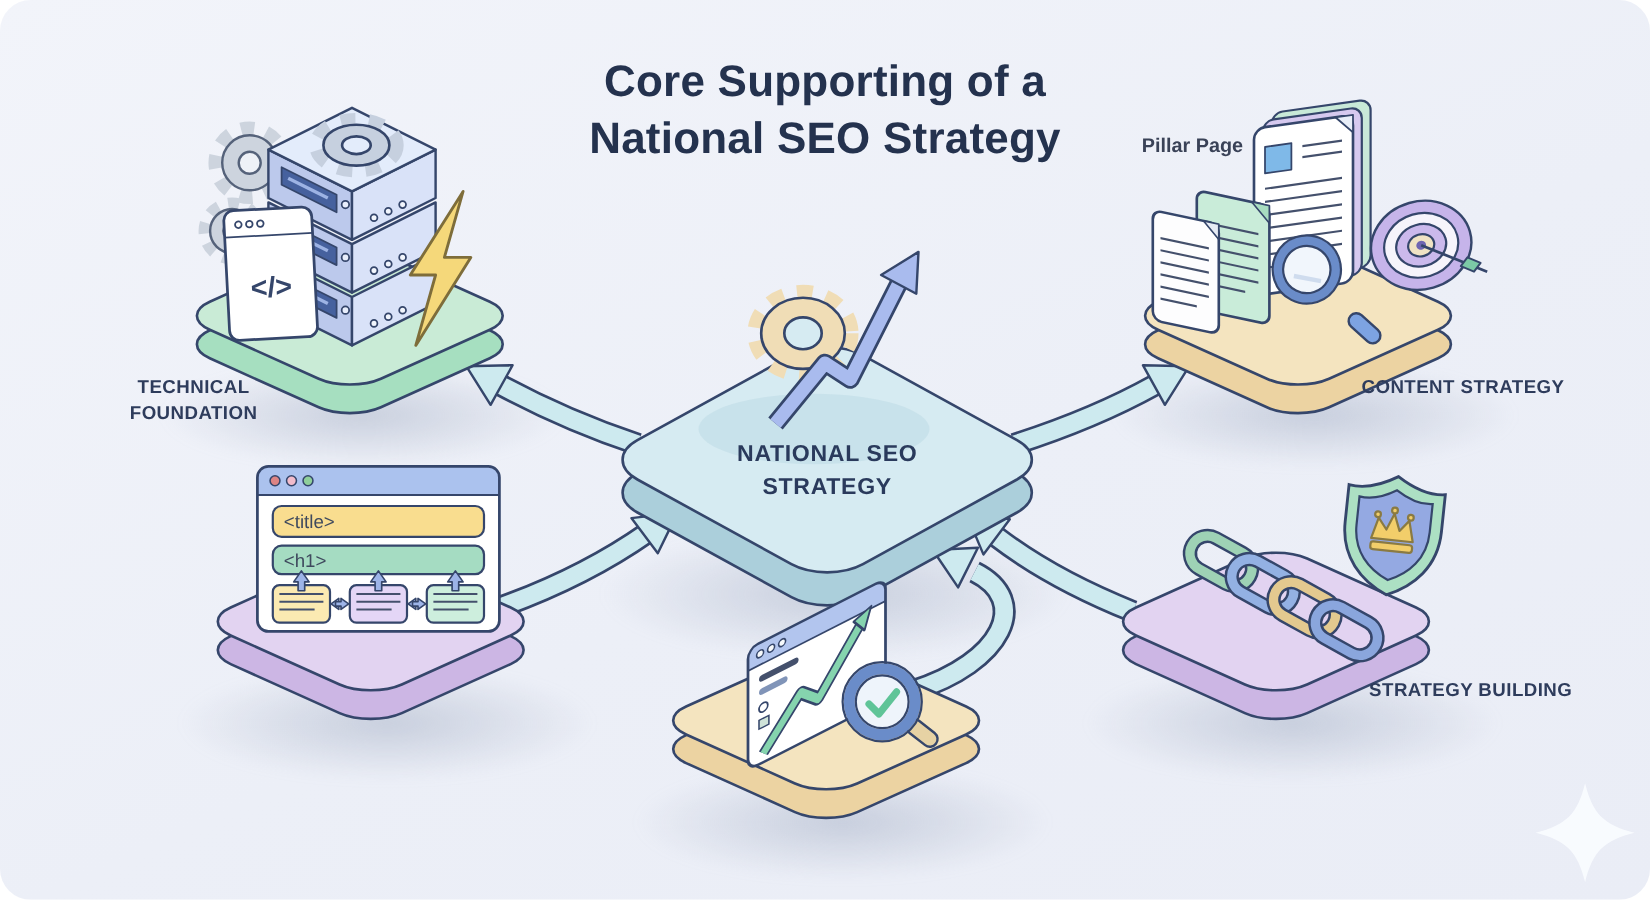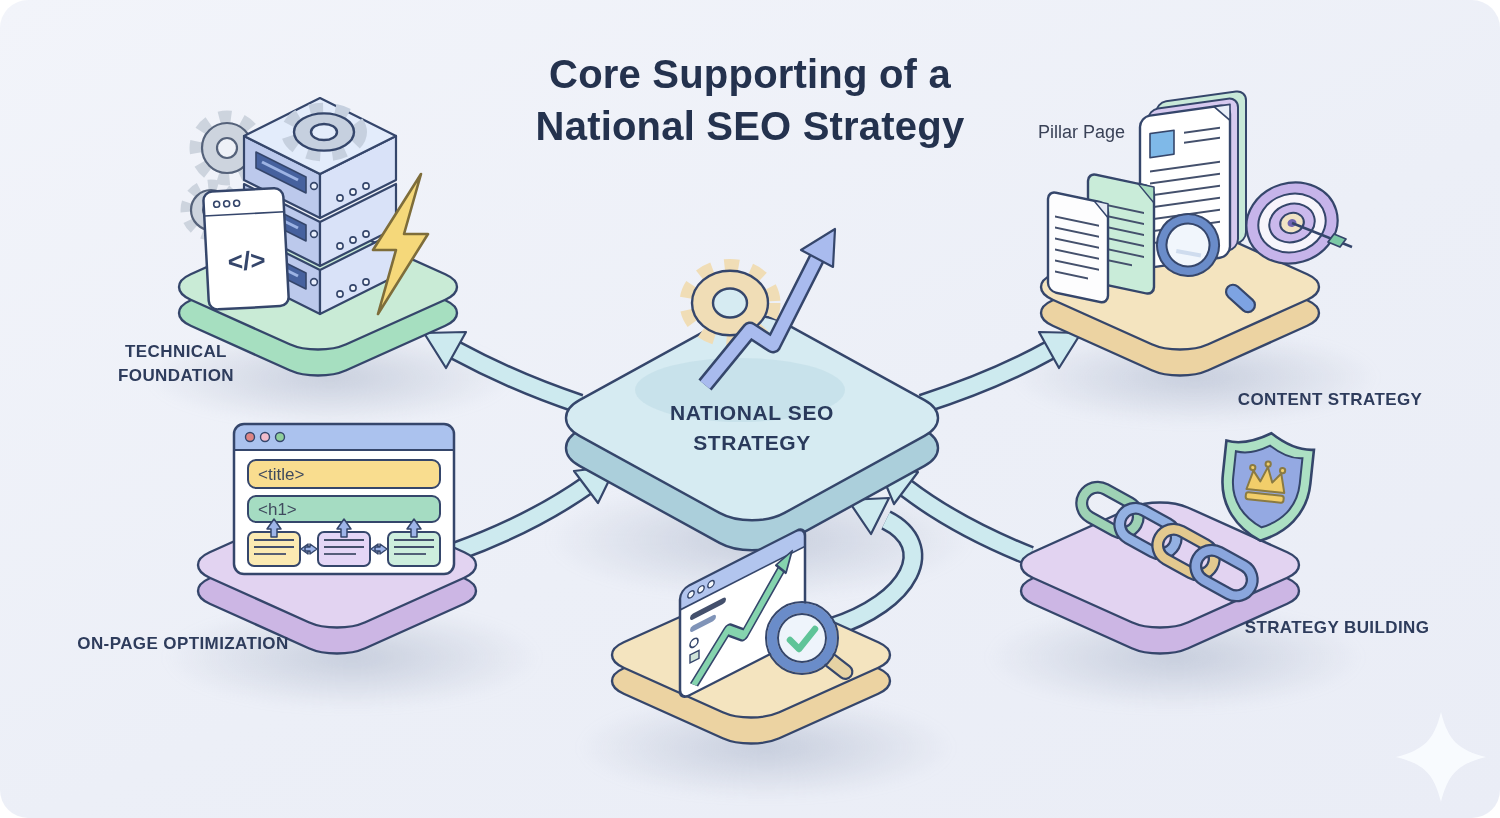--- a/index.html
+++ b/index.html
@@ -1,20 +1,20 @@
 <!DOCTYPE html>
 <html><head>
 <meta charset="utf-8">
 <style>
   html,body{margin:0;padding:0;background:#ffffff;}
   .canvas{position:relative;width:1500px;height:818px;background:linear-gradient(155deg,#f2f4fa 0%,#ecefF7 55%,#eaedf6 100%);border-radius:28px;overflow:hidden;font-family:"Liberation Sans",sans-serif;}
   .abs{position:absolute;}
   .title{left:0;top:48px;width:100%;text-align:center;font-size:40px;line-height:1.3;font-weight:800;color:#24324e;letter-spacing:.2px;}
   .node-label{font-size:17px;font-weight:700;color:#2e3c5c;text-align:center;line-height:1.4;letter-spacing:.4px;}
-  .annot{font-size:18px;font-weight:400;color:#3a4257;line-height:1.25;}
+  .annot{font-size:18px;font-weight:700;color:#3a4257;line-height:1.25;}
   .center-label{font-size:21px;font-weight:700;color:#2a3a5c;text-align:center;line-height:1.45;letter-spacing:.6px;}
   .shadow{border-radius:50%;background:radial-gradient(ellipse at center,rgba(150,162,186,.42) 0%,rgba(150,162,186,0) 70%);filter:blur(6px);}
   svg{display:block;overflow:visible;}
   .plat-stroke{stroke:#35466b;stroke-width:2.4;vector-effect:non-scaling-stroke;}
 </style>
 </head>
 <body>
 
 <div class="canvas">
 
@@ -335,22 +335,21 @@
     </g>
   </svg>
 
   <div class="abs title">
     <div>Core Supporting of a</div>
     <div>National SEO Strategy</div>
   </div>
 
   <div class="abs center-label" style="left:640px;top:398px;width:224px;">NATIONAL SEO STRATEGY</div>
   <div class="abs node-label" style="left:66px;top:340px;width:220px;">TECHNICAL FOUNDATION</div>
-  <div class="abs node-label" style="left:1215px;top:340px;width:230px;margin-top:48px;">CONTENT STRATEGY</div>
-  <div class="abs node-label" style="left:63px;top:632px;width:240px;">ON-PAGE OPTIMIZATION</div>
+  <div class="abs node-label" style="left:1215px;top:340px;width:230px;">CONTENT STRATEGY</div>
   <div class="abs node-label" style="left:1217px;top:616px;width:240px;">STRATEGY BUILDING</div>
   <div class="abs annot" style="left:1038px;top:121px;width:120px;">Pillar Page</div>
 
   <svg class="abs" style="left:1396px;top:712px;" width="90" height="90" viewBox="0 0 90 90">
     <path d="M 45,0 C 52,28 62,38 90,45 C 62,52 52,62 45,90 C 38,62 28,52 0,45 C 28,38 38,28 45,0 Z" fill="#fafcff" opacity="0.9"></path>
   </svg>
 
 </div>
 
 </body></html>

